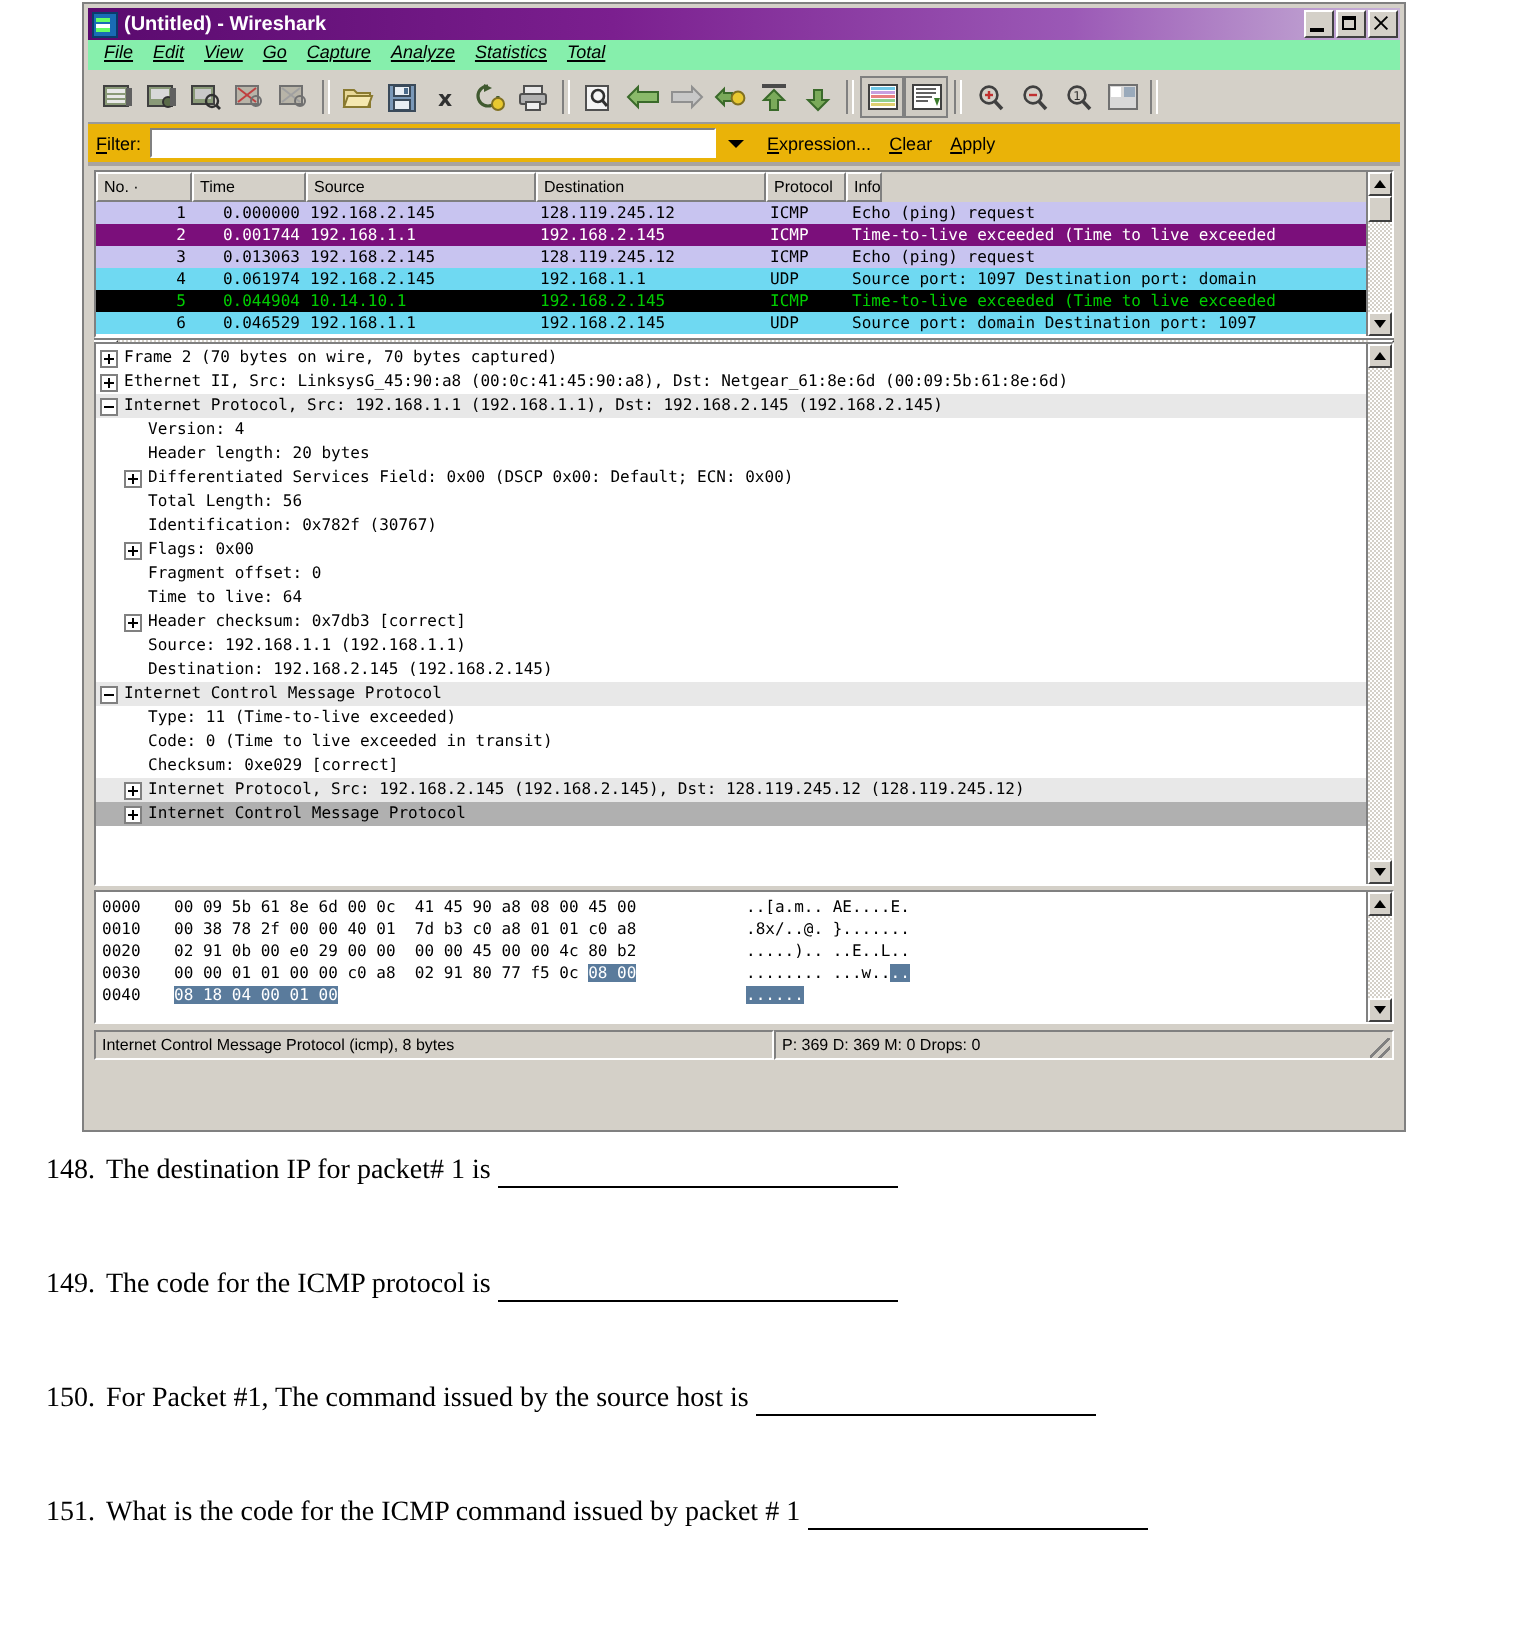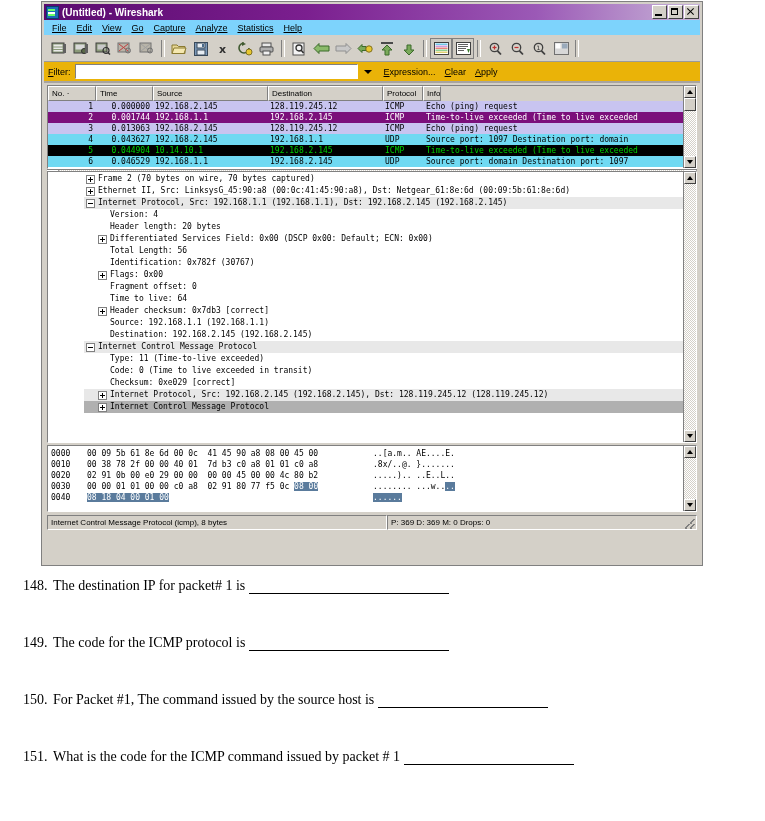--- a/index.html
+++ b/index.html
@@ -91,25 +91,25 @@
   .tb-btn.close .g::before, .tb-btn.close .g::after {
     content: ""; position: absolute; left: 5px; top: 1px;
     width: 1px; height: 9px; background: #000;
   }
   .tb-btn.close .g::before { transform: rotate(45deg); }
   .tb-btn.close .g::after { transform: rotate(-45deg); }
 
   
   #menubar {
     height: 15px;
-    background: #7dd3fc;
-    display: flex;
-    align-items: center;
+    background: #86efac;
+    display: flex;
     padding-left: 3px;
     border-bottom: 1px solid #d4d0c8;
+    font-style: italic;
   }
   #menubar .menu-item {
     font-size: 9px;
     color: #000000;
     padding: 1px 5px;
     font-family: "Liberation Sans", sans-serif;
     white-space: nowrap;
   }
   #menubar .menu-item .u { text-decoration: underline; }
 
@@ -250,21 +250,21 @@
     white-space: nowrap;
     overflow: hidden;
   }
   .prow .cell { flex: 0 0 auto; overflow: hidden; padding: 0 2px; box-sizing: border-box; }
   .prow .cell.num { text-align: right; padding-right: 3px; }
   .prow .cell.info { flex: 1 1 auto; min-width: 0; padding-left: 3px; }
 
   
   #packet-detail-wrap { height: 272px; }
   #packet-detail { height: 100%; display: flex; }
-  #pdetail-main { flex: 1 1 auto; overflow: hidden; position: relative; padding-top: 1px; padding-left: 36px; }
+  #pdetail-main { flex: 1 1 auto; overflow: hidden; position: relative; padding-top: 1px; }
   .drow {
     height: 12px;
     line-height: 12px;
     font-family: "DejaVu Sans Mono", monospace;
     font-size: 8px;
     color: #000;
     white-space: nowrap;
     display: flex;
     align-items: center;
     padding-left: 2px;
@@ -466,21 +466,21 @@
   </div>
 
   <div id="menubar">
     <div class="menu-item"><span class="u">File</span></div>
     <div class="menu-item"><span class="u">Edit</span></div>
     <div class="menu-item"><span class="u">View</span></div>
     <div class="menu-item"><span class="u">Go</span></div>
     <div class="menu-item"><span class="u">Capture</span></div>
     <div class="menu-item"><span class="u">Analyze</span></div>
     <div class="menu-item"><span class="u">Statistics</span></div>
-    <div class="menu-item"><span class="u">Help</span></div>
+    <div class="menu-item"><span class="u">Total</span></div>
   </div>
 
   <div id="toolbar">
     <div class="tbicon">
       <svg width="16" height="15" viewBox="0 0 16 15">
           <rect x="1" y="2" width="12" height="10" fill="#8a9a78" stroke="#404040"></rect>
           <rect x="2.5" y="3.5" width="9" height="2" fill="#e8e8e8"></rect>
           <rect x="2.5" y="6.5" width="9" height="1.5" fill="#e8e8e8"></rect>
           <rect x="2.5" y="9" width="9" height="1.5" fill="#e8e8e8"></rect>
           <rect x="12" y="3" width="3" height="9" fill="#606060"></rect>
@@ -692,21 +692,21 @@
             <div class="prow" style="background: rgb(200, 196, 240); color: rgb(0, 0, 0);">
               <div class="cell num col-no">3</div>
               <div class="cell num col-time">0.013063</div>
               <div class="cell col-src">192.168.2.145</div>
               <div class="cell col-dst">128.119.245.12</div>
               <div class="cell col-prot">ICMP</div>
               <div class="cell info col-info">Echo (ping) request</div>
             </div>
             <div class="prow" style="background: rgb(111, 217, 242); color: rgb(0, 0, 0);">
               <div class="cell num col-no">4</div>
-              <div class="cell num col-time">0.043627</div>
+              <div class="cell num col-time">0.061974</div>
               <div class="cell col-src">192.168.2.145</div>
               <div class="cell col-dst">192.168.1.1</div>
               <div class="cell col-prot">UDP</div>
               <div class="cell info col-info">Source port: 1097  Destination port: domain</div>
             </div>
             <div class="prow" style="background: rgb(0, 0, 0); color: rgb(0, 206, 0);">
               <div class="cell num col-no">5</div>
               <div class="cell num col-time">0.044904</div>
               <div class="cell col-src">10.14.10.1</div>
               <div class="cell col-dst">192.168.2.145</div>

